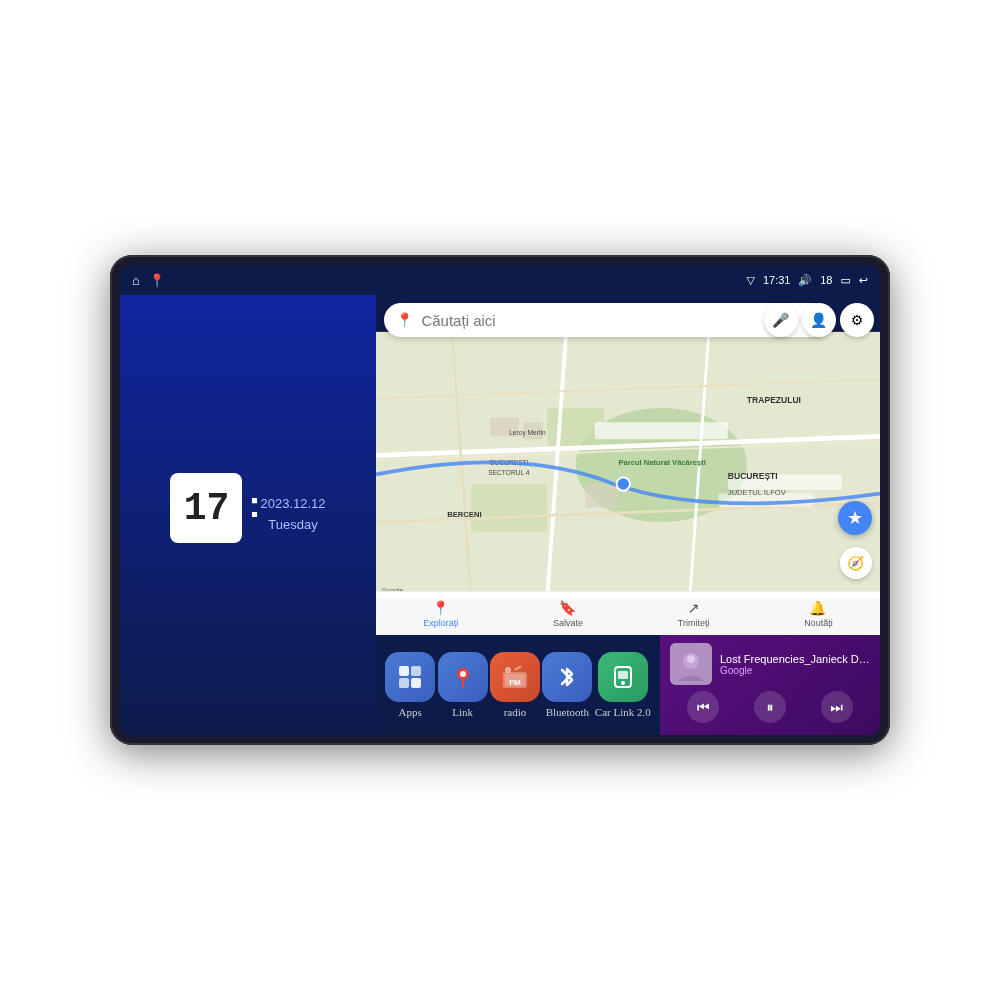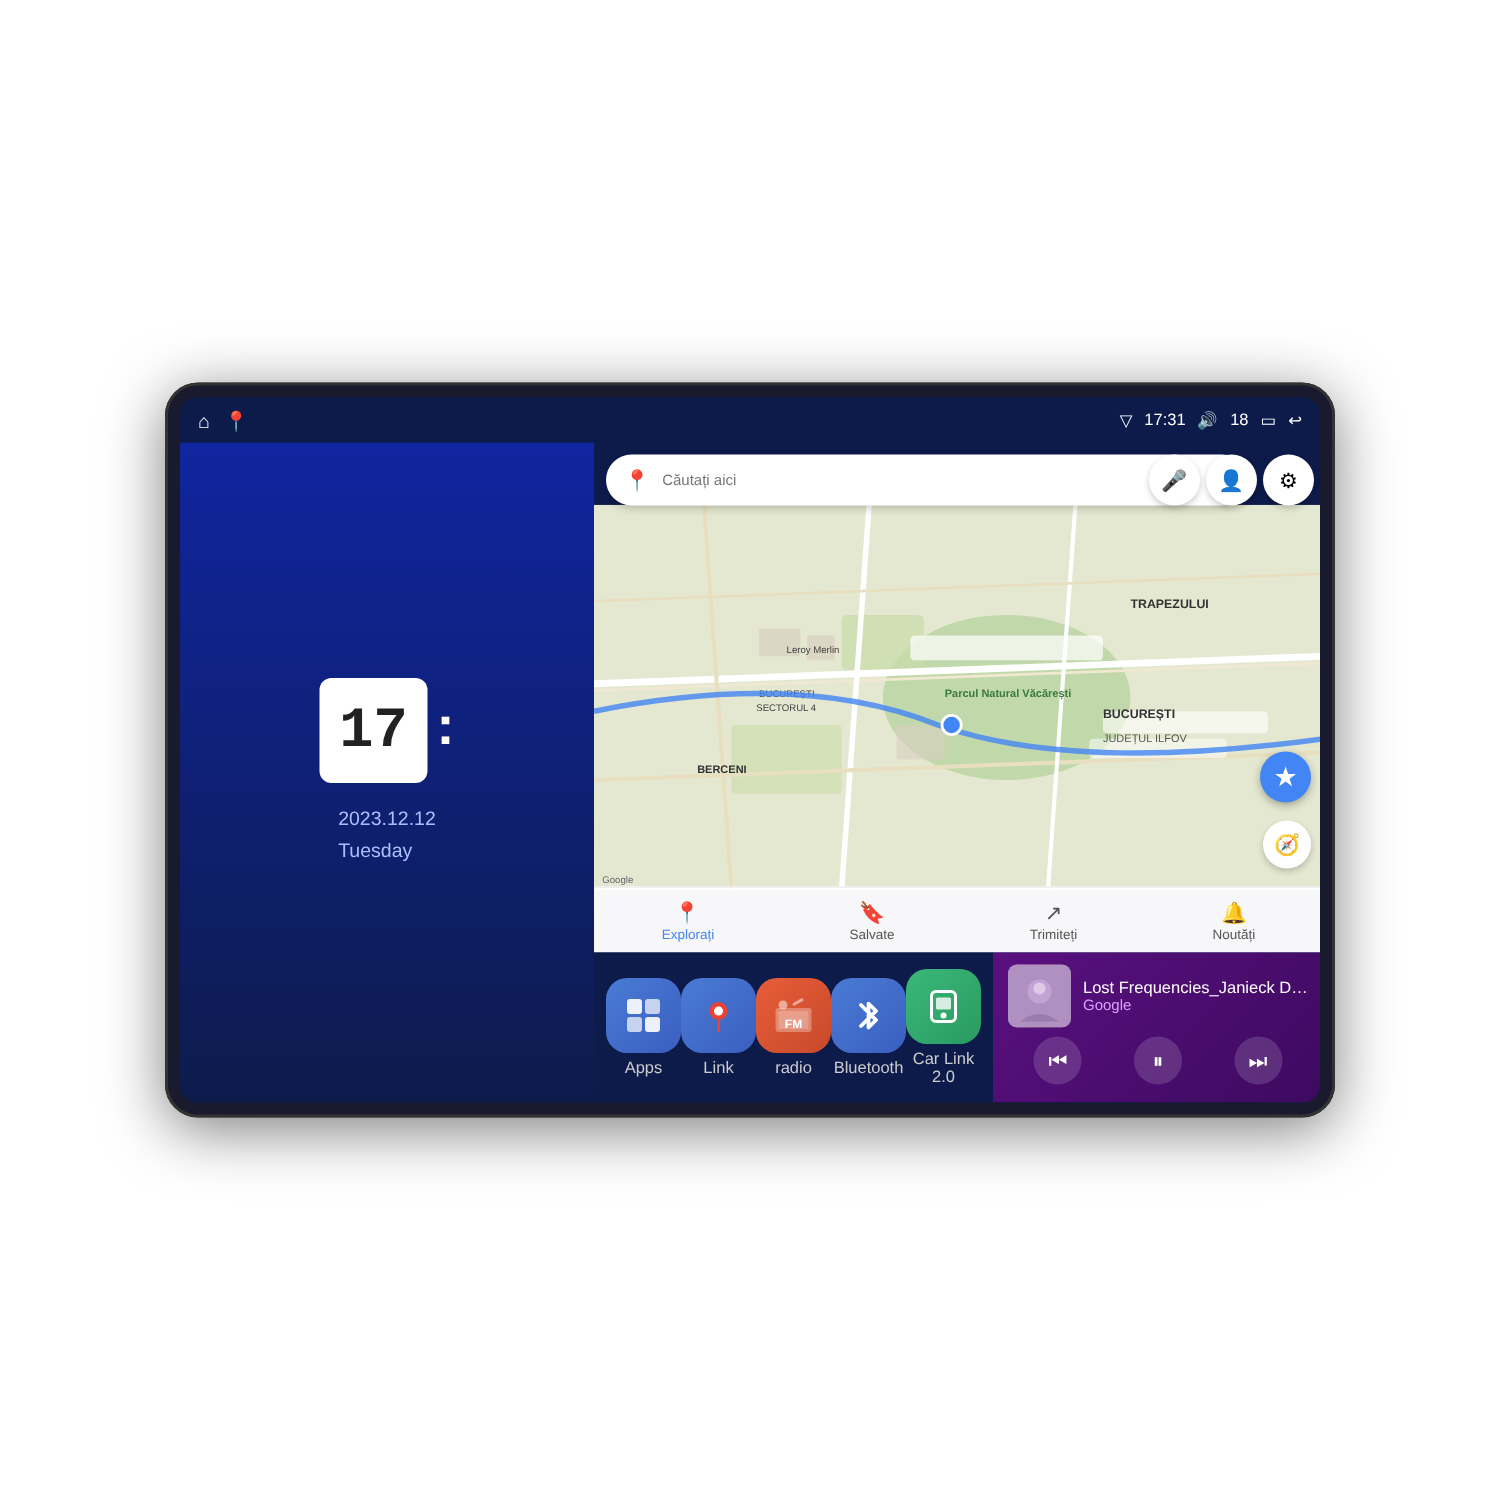--- a/index.html
+++ b/index.html
@@ -81,21 +81,21 @@
     }
     .clock-separator {
       color: #fff;
       font-size: 36px;
       font-weight: 700;
       margin-bottom: 6px;
     }
     .date-text {
       color: #aabfff;
       font-size: 13px;
-      text-align: left;
+      text-align: center;
       line-height: 1.6;
     }
     
     .map-svg {
       width: 100%;
       height: 100%;
     }
 
     
     .map-search-bar {
@@ -189,20 +189,21 @@
     }
     .app-icon.apps-bg { background: linear-gradient(135deg, #4a7bd4, #3a5fc0); }
     .app-icon.maps-bg { background: linear-gradient(135deg, #4a7bd4, #3a5fc0); }
     .app-icon.radio-bg { background: linear-gradient(135deg, #e85d3a, #c74a2a); }
     .app-icon.bt-bg { background: linear-gradient(135deg, #4a7bd4, #3a5fc0); }
     .app-icon.carlink-bg { background: linear-gradient(135deg, #3ab87a, #2a9a60); }
     .app-label {
       font-size: 11px;
       color: #ccc;
       text-align: center;
+      font-family: Liberation Serif, serif;
     }
     .music-top {
       display: flex;
       gap: 8px;
       align-items: center;
     }
     .music-thumb {
       width: 42px;
       height: 42px;
       border-radius: 6px;
@@ -241,24 +242,23 @@
       cursor: pointer;
     }
 
     
     .screen-body {
       flex: 1;
       display: flex;
       overflow: hidden;
     }
     .left-column {
-      width: 276px;
+      width: 256px;
       background: linear-gradient(180deg, #1025a0 0%, #0d1b4b 100%);
       display: flex;
-      flex-direction: column;
       align-items: center;
       justify-content: center;
       flex-shrink: 0;
       padding: 10px;
     }
     .right-column {
       flex: 1;
       display: flex;
       flex-direction: column;
     }
@@ -362,21 +362,21 @@
             <text x="6" y="275" font-size="7" fill="#666">Google</text>
 
             <path d="M 0 150 Q 150 120 250 160 Q 350 195 530 170" stroke="#4285f4" stroke-width="4" fill="none" opacity="0.8"></path>
 
             <circle cx="260" cy="160" r="7" fill="#4285f4" stroke="#fff" stroke-width="2"></circle>
           </svg>
 
           
           <div class="map-search-bar">
             <span class="map-pin-icon">📍</span>
-            <span style="color:#777; font-size:10px;">Căutați aici</span>
+            <span style="color:#777; font-size:15px;">Căutați aici</span>
           </div>
           <div class="map-search-icons">
             <div class="map-icon-btn">🎤</div>
             <div class="map-icon-btn">👤</div>
             <div class="map-icon-btn">⚙</div>
           </div>
 
           
           <div class="map-compass" style="position:absolute; right:8px; bottom:56px; width:32px; height:32px; background:#fff; border-radius:50%; display:flex; align-items:center; justify-content:center; font-size:14px; box-shadow:0 2px 4px rgba(0,0,0,0.2);">🧭</div>
 

